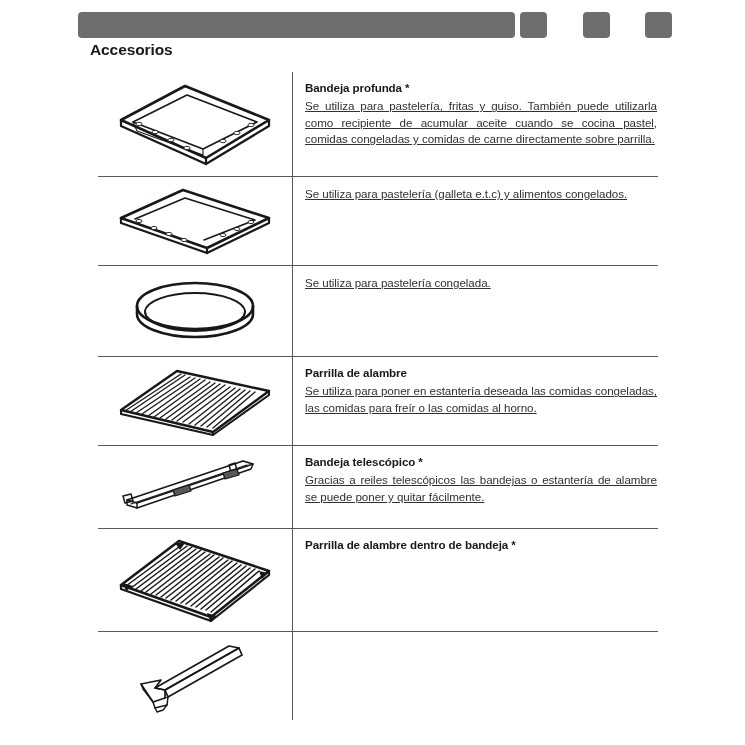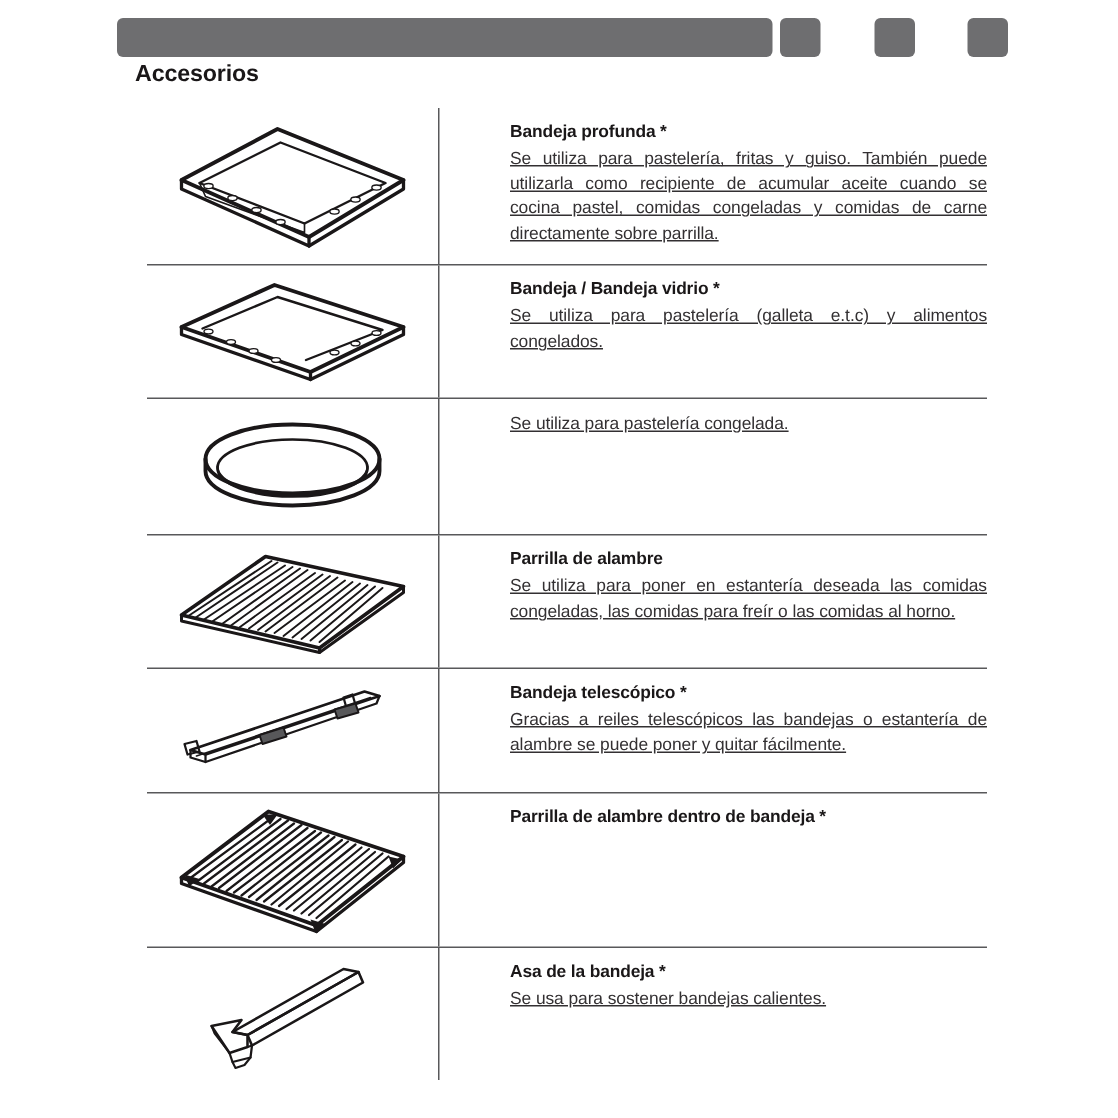--- a/index.html
+++ b/index.html
@@ -68,21 +68,20 @@
     position: absolute;
     left: 98px;
     top: 72px;
     width: 560px;
   }
   .acc-row {
     position: relative;
     display: flex;
     align-items: stretch;
     border-top: 1.4px solid #58585a;
-    gap: 35px;
   }
   .acc-row:first-child { border-top: none; }
 
   .cell-figure {
     position: relative;
     flex: 0 0 194px;
     width: 194px;
     display: flex;
     align-items: center;
     justify-content: center;
@@ -191,21 +190,20 @@
               <ellipse cx="58" cy="52" rx="3" ry="1.6"></ellipse>
               <ellipse cx="73" cy="58" rx="3" ry="1.6"></ellipse>
               <ellipse cx="140" cy="40" rx="3" ry="1.6"></ellipse>
               <ellipse cx="126" cy="47" rx="3" ry="1.6"></ellipse>
               <ellipse cx="112" cy="53" rx="3" ry="1.6"></ellipse>
             </g>
           </svg>
         </div>
       </div>
       <div class="cell-text">
-        <div class="acc-title">Bandeja / Bandeja vidrio *</div>
         <div class="acc-desc">Se utiliza para pastelería (galleta e.t.c) y alimentos congelados.</div>
       </div>
     </div>
 
     <div class="acc-row r2">
       <div class="cell-figure">
         <div class="fig-wrap">
           <svg width="168" height="78" viewBox="0 0 168 78">
             <g fill="none" stroke="#1a1718" stroke-linecap="round">
               <ellipse cx="84" cy="34" rx="58" ry="23" stroke-width="2.6"></ellipse>
@@ -328,20 +326,16 @@
               <path d="M128 12 L131 19 L57 61 L54 54 Z" stroke-width="1.7"></path>
               <path d="M30 48 L50 44 L44 52 L54 54 L54 62 L42 66 Z" stroke-width="1.7"></path>
               <path d="M54 62 L57 61" stroke-width="1.3"></path>
               <path d="M42 66 L44 72 L56 69 L57 61" stroke-width="1.5"></path>
               <path d="M44 72 L46 76 L52 74 L56 69" stroke-width="1.4"></path>
               <path d="M30 48 L32 53 L42 66" stroke-width="1.3"></path>
             </g>
           </svg>
         </div>
       </div>
-      <div class="cell-text">
-        <div class="acc-title">Asa de la bandeja *</div>
-        <div class="acc-desc">Se usa para sostener bandejas calientes.</div>
-      </div>
     </div>
 
   </div>
 </div>
 
 </body></html>

